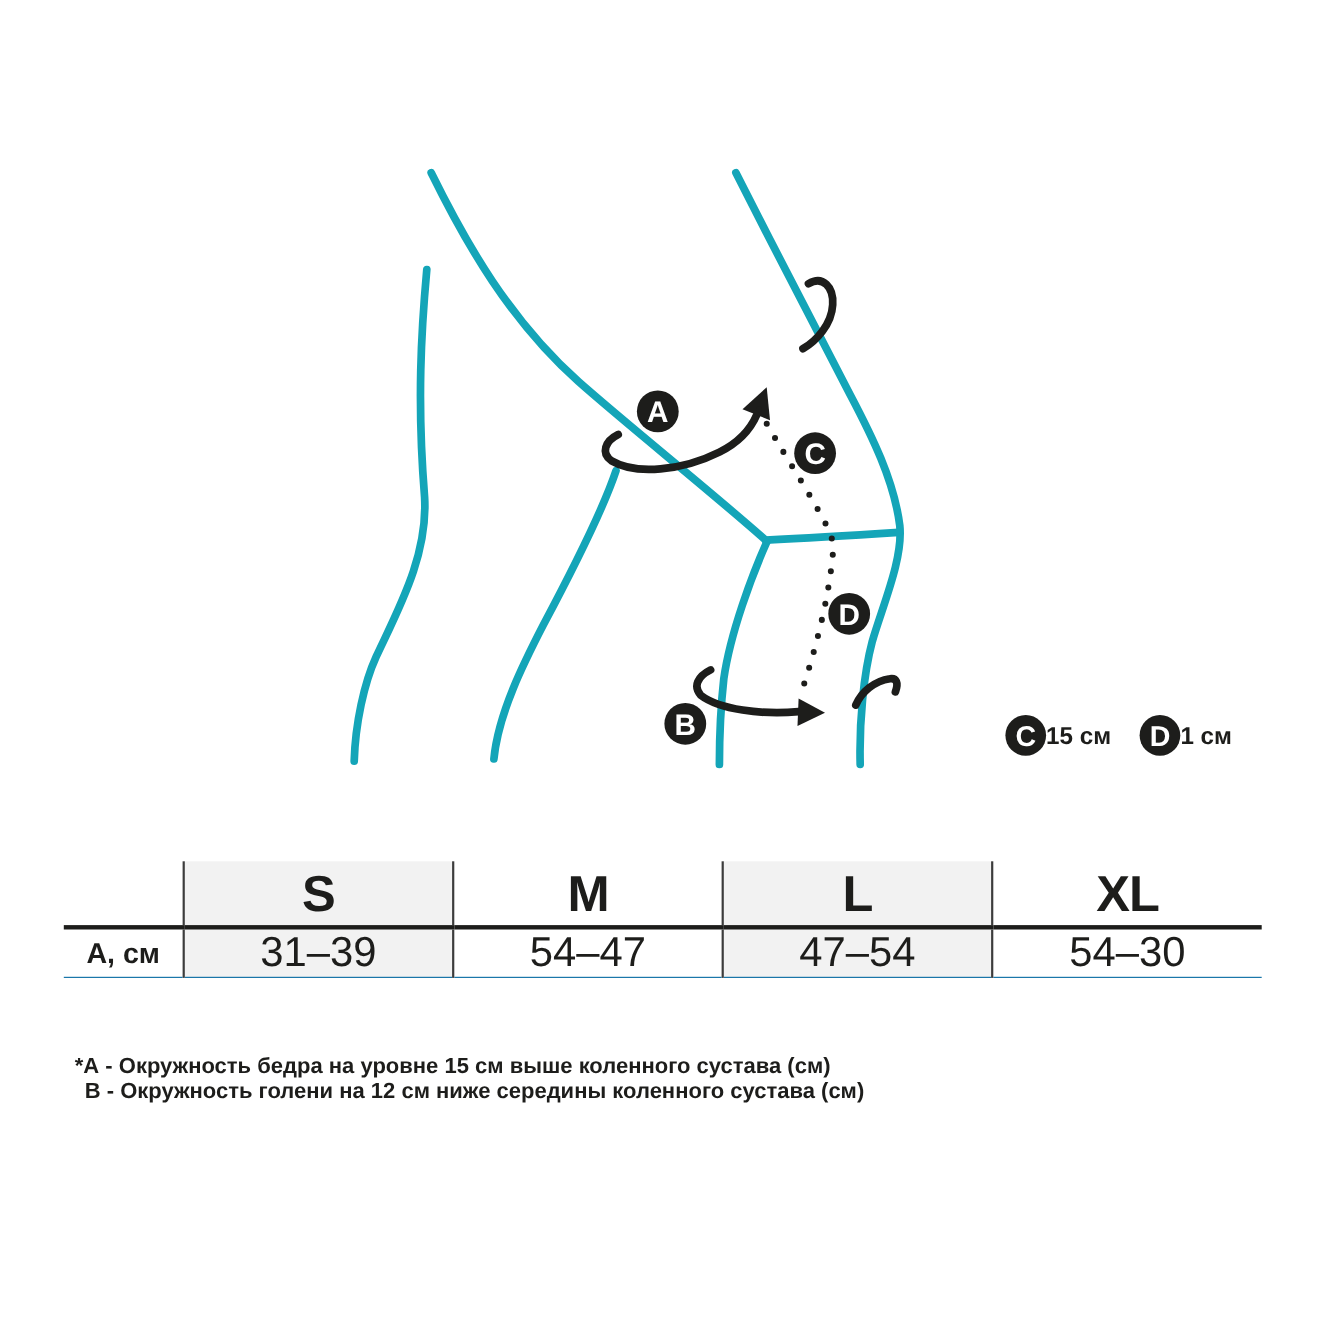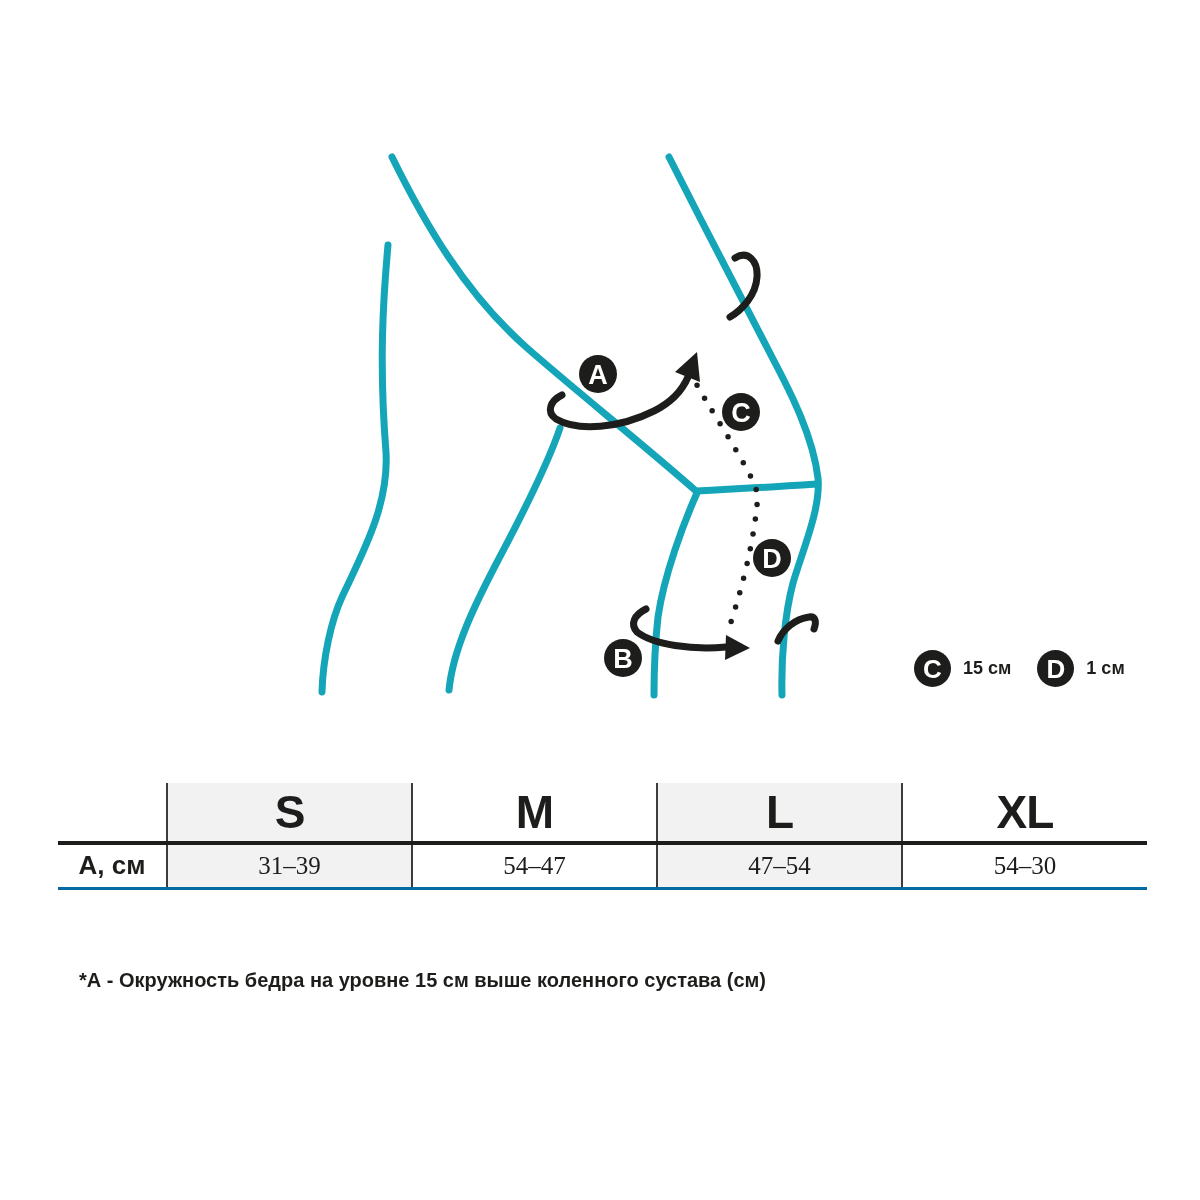--- a/index.html
+++ b/index.html
@@ -16,21 +16,21 @@
     position:absolute;left:914px;top:650px;height:37px;
     display:flex;align-items:center;
   }
   .legend-item{display:flex;align-items:center;}
   .legend-item + .legend-item{margin-left:26px;}
   .badge{
     width:37px;height:37px;border-radius:50%;background:#1d1d1b;color:#ffffff;
     display:flex;align-items:center;justify-content:center;
     font-weight:bold;font-size:26px;line-height:1;flex:0 0 auto;
   }
-  .legend-label{margin-left:12px;font-weight:bold;font-size:18px;white-space:nowrap;}
+  .legend-label{font-weight:bold;font-size:22px;white-space:nowrap;}
 
   
   table.size-table{
     position:absolute;left:58px;top:783px;width:1089px;
     border-collapse:collapse;table-layout:fixed;
   }
   table.size-table col.shade{background:#f2f2f2;}
   table.size-table th,table.size-table td{
     padding:0;text-align:center;vertical-align:middle;box-sizing:border-box;
   }
@@ -39,26 +39,26 @@
   table.size-table thead th{border-left:2px solid #3c3c3c;}
   table.size-table th.lblcol,table.size-table tbody th.lblcol{border-left:none;}
   table.size-table thead tr{height:60px;}
   table.size-table tbody tr{height:45px;}
   table.size-table thead th{
     font-size:46px;font-weight:bold;border-bottom:4px solid #1d1d1b;letter-spacing:-1px;
   }
   table.size-table tbody tr th.lblcol{
     font-size:26px;font-weight:bold;white-space:nowrap;
   }
-  table.size-table tbody td{font-size:25px;font-weight:normal;font-family:Liberation Serif, serif;}
-  table.size-table tbody tr{border-bottom:3px solid #0369a1;}
+  table.size-table tbody td{font-size:38px;font-weight:normal;}
+  table.size-table tbody tr{border-bottom:1px solid #0369a1;}
 
   
   .footnotes{position:absolute;left:67px;top:957px;font-size:20px;font-weight:bold;}
-  .footnotes p{margin:12px;line-height:22px;white-space:nowrap;}
+  .footnotes p{margin:1px;line-height:22px;white-space:nowrap;}
   .footnotes .fn-line2{padding-left:9px;}
   .footnotes .fn-para2{margin-top:15px;}
 </style>
 </head>
 <body>
 
 <svg class="figure-svg" width="1200" height="760" viewBox="0 0 1200 760" xmlns="http://www.w3.org/2000/svg">
 
   <g fill="none" stroke="#14a5b8" stroke-width="7" stroke-linecap="round" stroke-linejoin="round">
     <path d="M388,245 C383,300 379,365 386,452 C389,505 363,552 342,597 C331,621 323,658 322,692"></path>
@@ -126,13 +126,14 @@
       <td>31–39</td>
       <td>54–47</td>
       <td>47–54</td>
       <td>54–30</td>
     </tr>
   </tbody>
 </table>
 
 <div class="footnotes">
   <p class="fn-line1">*А - Окружность бедра на уровне 15 см выше коленного сустава (см)</p>
+  <p class="fn-line2">В - Окружность голени на 12 см ниже середины коленного сустава (см)</p>
 </div>
 
 </body></html>

